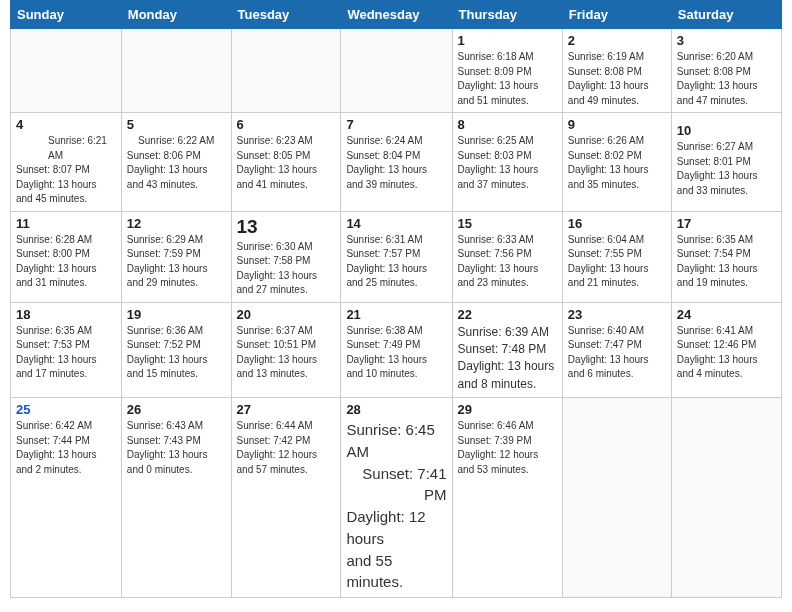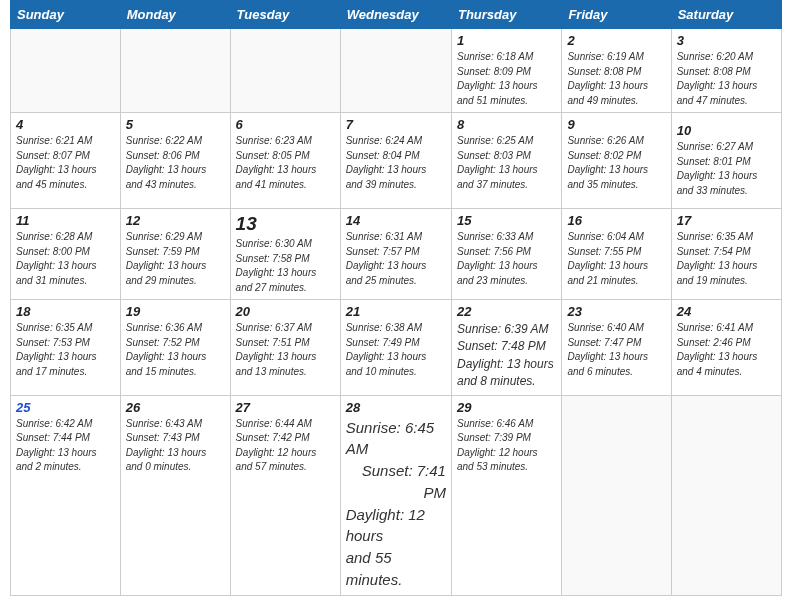--- a/index.html
+++ b/index.html
@@ -5,21 +5,21 @@
     * { box-sizing: border-box; margin: 0; padding: 0; }
     body { font-family: Arial, sans-serif; background: #fff; width: 792px; min-height: 612px; }
   </style>
 </head>
 <body>
 
 <div style="width:792px; background:#fff; padding-bottom:10px;">
 
 
   <div style="padding: 0 10px;">
-    <table style="width:100%; border-collapse:collapse;font-style:italic;">
+    <table style="width:100%; border-collapse:collapse;">
       <thead>
         <tr>
 
         <th style="background: rgb(26, 106, 173); color: rgb(255, 255, 255); font-size: 13px; font-weight: bold; padding: 6px; text-align: left; border: 1px solid rgb(26, 106, 173);">Sunday</th>
             <th style="background: rgb(26, 106, 173); color: rgb(255, 255, 255); font-size: 13px; font-weight: bold; padding: 6px; text-align: left; border: 1px solid rgb(26, 106, 173);">Monday</th>
             <th style="background: rgb(26, 106, 173); color: rgb(255, 255, 255); font-size: 13px; font-weight: bold; padding: 6px; text-align: left; border: 1px solid rgb(26, 106, 173);">Tuesday</th>
             <th style="background: rgb(26, 106, 173); color: rgb(255, 255, 255); font-size: 13px; font-weight: bold; padding: 6px; text-align: left; border: 1px solid rgb(26, 106, 173);">Wednesday</th>
             <th style="background: rgb(26, 106, 173); color: rgb(255, 255, 255); font-size: 13px; font-weight: bold; padding: 6px; text-align: left; border: 1px solid rgb(26, 106, 173);">Thursday</th>
             <th style="background: rgb(26, 106, 173); color: rgb(255, 255, 255); font-size: 13px; font-weight: bold; padding: 6px; text-align: left; border: 1px solid rgb(26, 106, 173);">Friday</th>
             <th style="background: rgb(26, 106, 173); color: rgb(255, 255, 255); font-size: 13px; font-weight: bold; padding: 6px; text-align: left; border: 1px solid rgb(26, 106, 173);">Saturday</th>
@@ -56,30 +56,30 @@
                 <span style="display: block;">Sunset: 8:08 PM</span>
                 <span style="display: block;">Daylight: 13 hours</span>
                 <span style="display: block;">and 47 minutes.</span>
               </div>
             </td>
           </tr>
           <tr>
             <td style="vertical-align: top; border: 1px solid rgb(204, 204, 204); padding: 4px 5px; width: 113px; height: 82px; background: rgb(255, 255, 255);">
               <span style="font-size: 13px; font-weight: bold; color: rgb(34, 34, 34); display: block; margin-bottom: 2px;">4</span>
               <div style="font-size: 10px; color: rgb(51, 51, 51); line-height: 1.45; font-family: Arial, sans-serif;">
-                <span style="display: block;">Sunrise: 6:21 AM</span>
+                <span style="display: block; margin-left: 32px;">Sunrise: 6:21 AM</span>
                 <span style="display: block;">Sunset: 8:07 PM</span>
                 <span style="display: block;">Daylight: 13 hours</span>
                 <span style="display: block;">and 45 minutes.</span>
               </div>
             </td>
             <td style="vertical-align: top; border: 1px solid rgb(204, 204, 204); padding: 4px 5px; width: 113px; height: 82px; background: rgb(255, 255, 255);">
               <span style="font-size: 13px; font-weight: bold; color: rgb(34, 34, 34); display: block; margin-bottom: 2px;">5</span>
               <div style="font-size: 10px; color: rgb(51, 51, 51); line-height: 1.45; font-family: Arial, sans-serif;">
-                <span style="display: block;">Sunrise: 6:22 AM</span>
+                <span style="display: block; text-align: center;">Sunrise: 6:22 AM</span>
                 <span style="display: block;">Sunset: 8:06 PM</span>
                 <span style="display: block;">Daylight: 13 hours</span>
                 <span style="display: block;">and 43 minutes.</span>
               </div>
             </td>
             <td style="vertical-align: top; border: 1px solid rgb(204, 204, 204); padding: 4px 5px; width: 113px; height: 82px; background: rgb(255, 255, 255);">
               <span style="font-size: 13px; font-weight: bold; color: rgb(34, 34, 34); display: block; margin-bottom: 2px;">6</span>
               <div style="font-size: 10px; color: rgb(51, 51, 51); line-height: 1.45; font-family: Arial, sans-serif;">
                 <span style="display: block;">Sunrise: 6:23 AM</span>
                 <span style="display: block;">Sunset: 8:05 PM</span>
@@ -205,21 +205,21 @@
                 <span style="display: block;">Sunrise: 6:36 AM</span>
                 <span style="display: block;">Sunset: 7:52 PM</span>
                 <span style="display: block;">Daylight: 13 hours</span>
                 <span style="display: block;">and 15 minutes.</span>
               </div>
             </td>
             <td style="vertical-align: top; border: 1px solid rgb(204, 204, 204); padding: 4px 5px; width: 113px; height: 82px; background: rgb(255, 255, 255);">
               <span style="font-size: 13px; font-weight: bold; color: rgb(34, 34, 34); display: block; margin-bottom: 2px;">20</span>
               <div style="font-size: 10px; color: rgb(51, 51, 51); line-height: 1.45; font-family: Arial, sans-serif;">
                 <span style="display: block;">Sunrise: 6:37 AM</span>
-                <span style="display: block;">Sunset: 7:51 PM</span>
+                <span style="display: block;">Sunset: 10:51 PM</span>
                 <span style="display: block;">Daylight: 13 hours</span>
                 <span style="display: block;">and 13 minutes.</span>
               </div>
             </td>
             <td style="vertical-align: top; border: 1px solid rgb(204, 204, 204); padding: 4px 5px; width: 113px; height: 82px; background: rgb(255, 255, 255);">
               <span style="font-size: 13px; font-weight: bold; color: rgb(34, 34, 34); display: block; margin-bottom: 2px;">21</span>
               <div style="font-size: 10px; color: rgb(51, 51, 51); line-height: 1.45; font-family: Arial, sans-serif;">
                 <span style="display: block;">Sunrise: 6:38 AM</span>
                 <span style="display: block;">Sunset: 7:49 PM</span>
                 <span style="display: block;">Daylight: 13 hours</span>
@@ -241,21 +241,21 @@
                 <span style="display: block;">Sunrise: 6:40 AM</span>
                 <span style="display: block;">Sunset: 7:47 PM</span>
                 <span style="display: block;">Daylight: 13 hours</span>
                 <span style="display: block;">and 6 minutes.</span>
               </div>
             </td>
             <td style="vertical-align: top; border: 1px solid rgb(204, 204, 204); padding: 4px 5px; width: 113px; height: 82px; background: rgb(255, 255, 255);">
               <span style="font-size: 13px; font-weight: bold; color: rgb(34, 34, 34); display: block; margin-bottom: 2px;">24</span>
               <div style="font-size: 10px; color: rgb(51, 51, 51); line-height: 1.45; font-family: Arial, sans-serif;">
                 <span style="display: block;">Sunrise: 6:41 AM</span>
-                <span style="display: block;">Sunset: 2:46 PM</span>
+                <span style="display: block;">Sunset: 12:46 PM</span>
                 <span style="display: block;">Daylight: 13 hours</span>
                 <span style="display: block;">and 4 minutes.</span>
               </div>
             </td>
           </tr>
           <tr>
             <td style="vertical-align: top; border: 1px solid rgb(204, 204, 204); padding: 4px 5px; width: 113px; height: 82px; background: rgb(255, 255, 255);">
               <span style="font-size: 13px; font-weight: bold; color: #1d4ed8; display: block; margin-bottom: 2px;">25</span>
               <div style="font-size: 10px; color: rgb(51, 51, 51); line-height: 1.45; font-family: Arial, sans-serif;">
                 <span style="display: block;">Sunrise: 6:42 AM</span>

